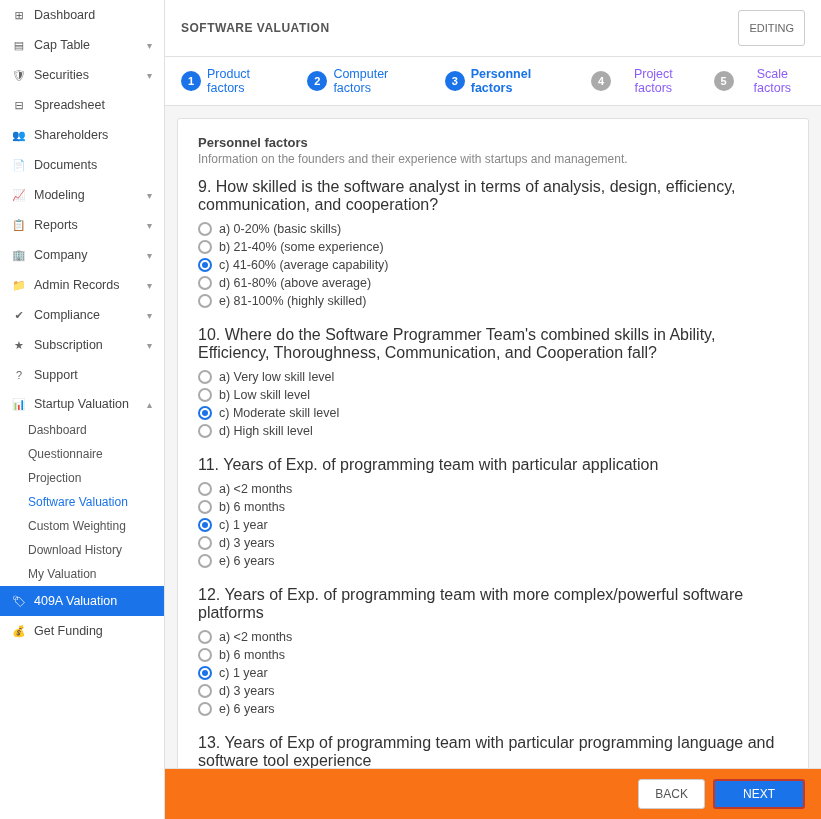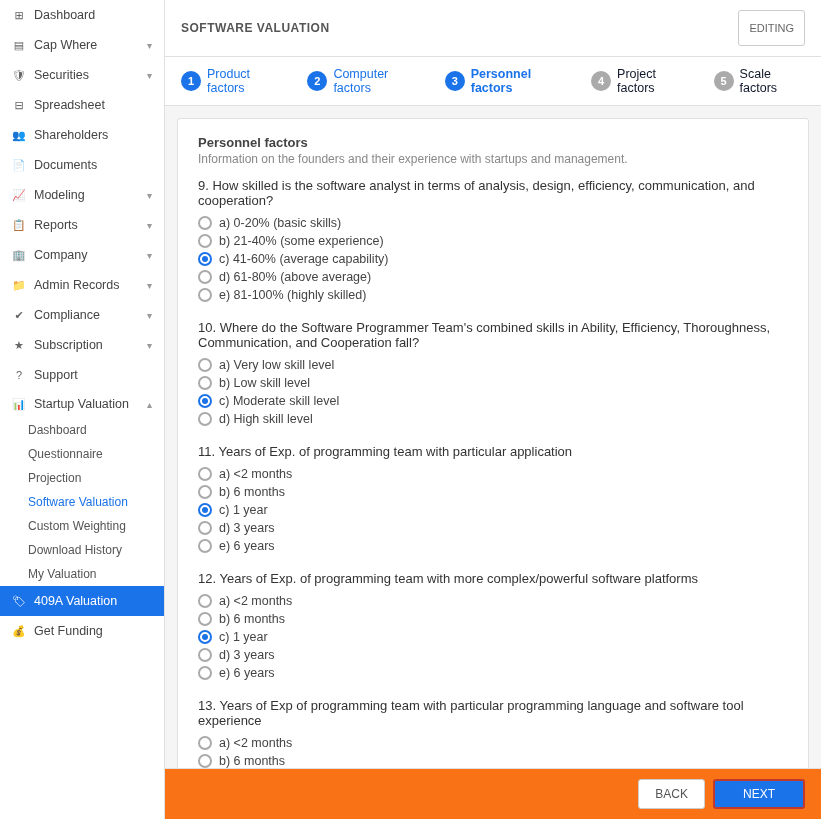--- a/index.html
+++ b/index.html
@@ -26,53 +26,53 @@
 
     
     .steps-nav { background: #fff; padding: 10px 16px; display: flex; align-items: center; gap: 24px; border-bottom: 1px solid #e0e0e0; }
     .step { display: flex; align-items: center; gap: 6px; font-size: 12.5px; cursor: pointer; color: #888; }
     .step-num { width: 20px; height: 20px; border-radius: 50%; background: #ccc; color: #fff; display: flex; align-items: center; justify-content: center; font-size: 11px; font-weight: 600; flex-shrink: 0; }
     .step.completed .step-num { background: #1a73e8; }
     .step.active .step-num { background: #1a73e8; }
     .step.active .step-label { color: #1a73e8; font-weight: 600; }
     .step.completed .step-label { color: #1a73e8; }
     .step.inactive .step-num { background: #aaa; }
-    .step.inactive .step-label { color: #0f172a; }
+    .step.inactive .step-label { color: #8b5cf6; text-align: center; }
 
     
     .content-area { flex: 1; overflow-y: auto; padding: 0; background: #f5f5f5; }
     .content-inner { background: #fff; margin: 12px; border: 1px solid #e0e0e0; border-radius: 3px; padding: 16px 20px; }
 
     .section-header { margin-bottom: 12px; }
     .section-title { font-size: 13px; font-weight: 600; color: #444; margin-bottom: 2px; }
     .section-desc { font-size: 12px; color: #888; }
 
     .question { margin-bottom: 18px; }
-    .question-text { font-size: 13px; font-weight: 500; color: #333; margin-bottom: 8px; }
+    .question-text { font-size: 16px; font-weight: 500; color: #333; margin-bottom: 8px; }
     .radio-option { display: flex; align-items: flex-start; gap: 7px; margin-bottom: 4px; font-size: 12.5px; color: #444; cursor: pointer; }
     .radio-circle { width: 14px; height: 14px; border-radius: 50%; border: 2px solid #aaa; display: flex; align-items: center; justify-content: center; flex-shrink: 0; }
     .radio-circle.selected { border-color: #1a73e8; }
     .radio-circle.selected::after { content: ''; width: 6px; height: 6px; border-radius: 50%; background: #1a73e8; display: block; }
 
     
     .footer-bar { background: #f97316; padding: 10px 16px; display: flex; justify-content: flex-end; gap: 8px; border-top: 1px solid #e0e0e0; }
     .btn-back { padding: 6px 16px; background: #fff; border: 1px solid #ccc; color: #555; font-size: 12px; cursor: pointer; border-radius: 3px; }
     .btn-next { padding: 6px 28px; background: #1a73e8; border: 2px solid #c0392b; color: #fff; font-size: 12px; cursor: pointer; border-radius: 3px; font-weight: 400; }
   </style>
 </head>
 <body>
 
 <div class="sidebar">
   <div class="sidebar-item">
     <span class="sidebar-icon">⊞</span>
     <span>Dashboard</span>
   </div>
   <div class="sidebar-item">
     <span class="sidebar-icon">▤</span>
-    <span>Cap Where</span>
+    <span>Cap Table</span>
     <span class="sidebar-chevron">▾</span>
   </div>
   <div class="sidebar-item">
     <span class="sidebar-icon">🛡</span>
     <span>Securities</span>
     <span class="sidebar-chevron">▾</span>
   </div>
   <div class="sidebar-item">
     <span class="sidebar-icon">⊟</span>
     <span>Spreadsheet</span>

